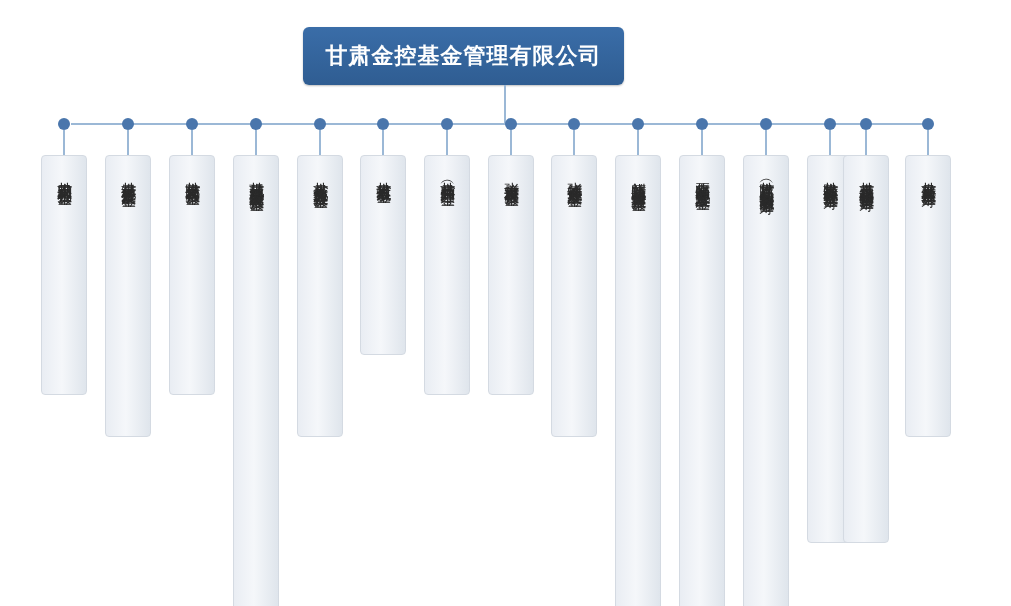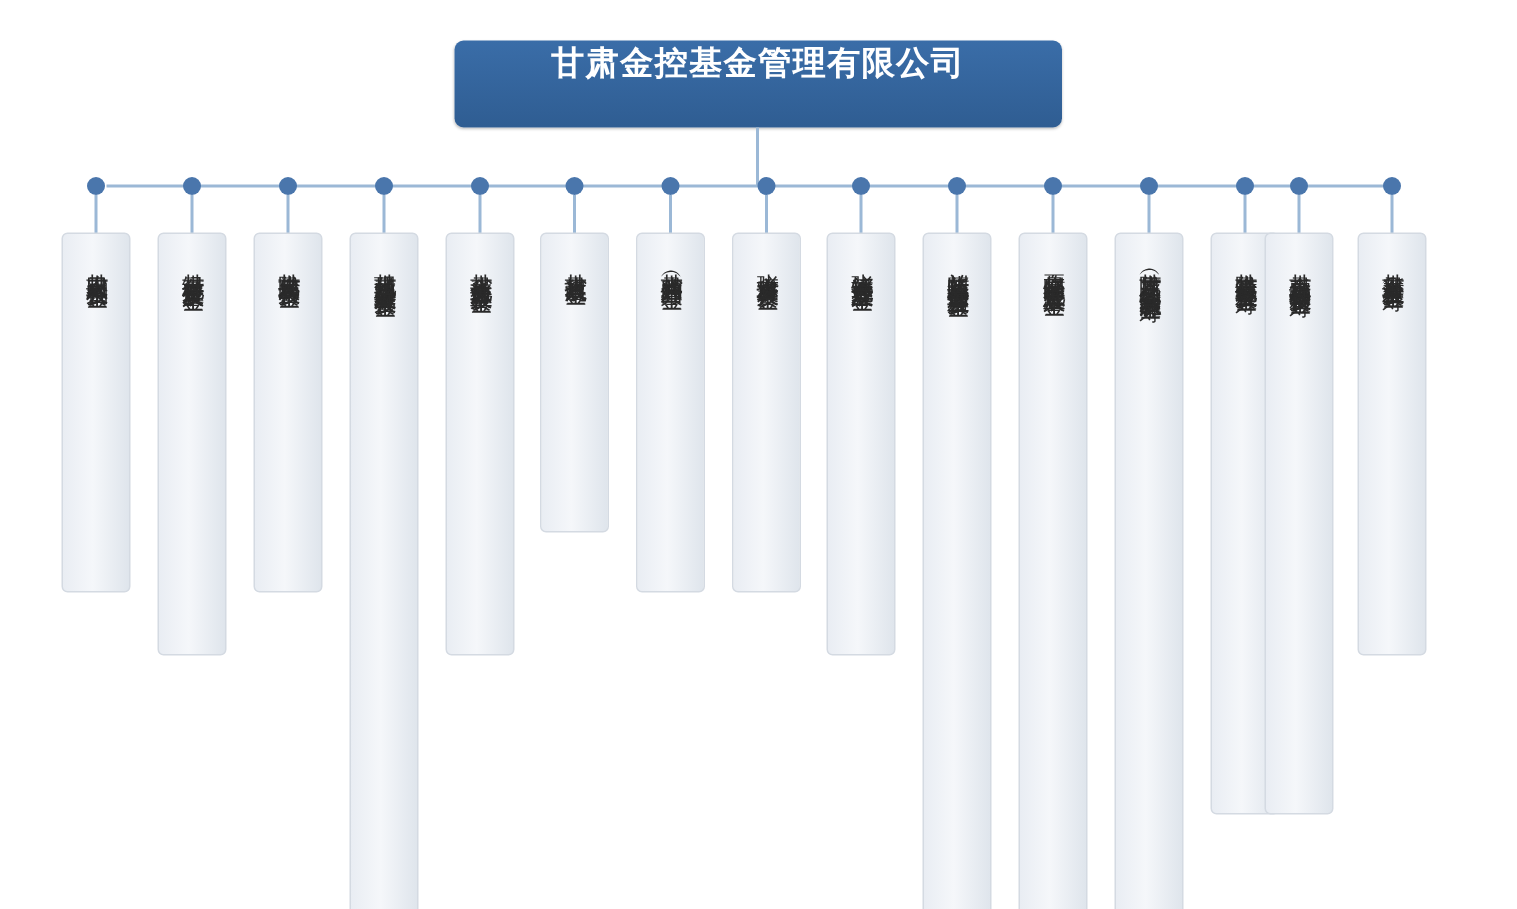--- a/index.html
+++ b/index.html
@@ -16,26 +16,27 @@
     height: 606px;
     overflow: hidden;
     background: #ffffff;
   }
 
   
   .root-node {
     position: absolute;
     left: 303px;
     top: 27px;
-    width: 405px;
+    width: 321px;
     height: 58px;
     border-radius: 6px;
     background: linear-gradient(180deg, #3a6da8 0%, #2f5d92 100%);
     box-shadow: 0 1px 2px rgba(0,0,0,0.25);
     display: flex;
+    align-items: center;
     justify-content: center;
     box-sizing: border-box;
   }
   .root-node .root-label {
     color: #ffffff;
     font-size: 22px;
     font-weight: bold;
     letter-spacing: 1px;
     white-space: nowrap;
   }

